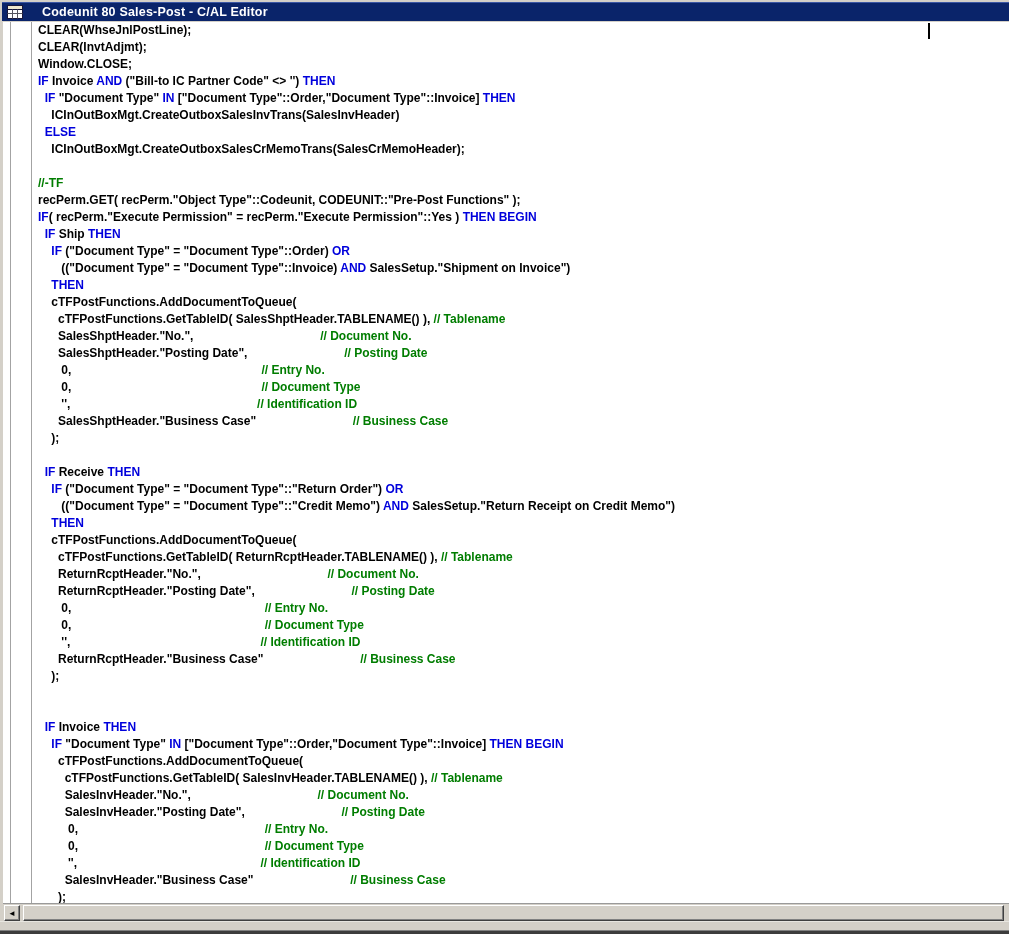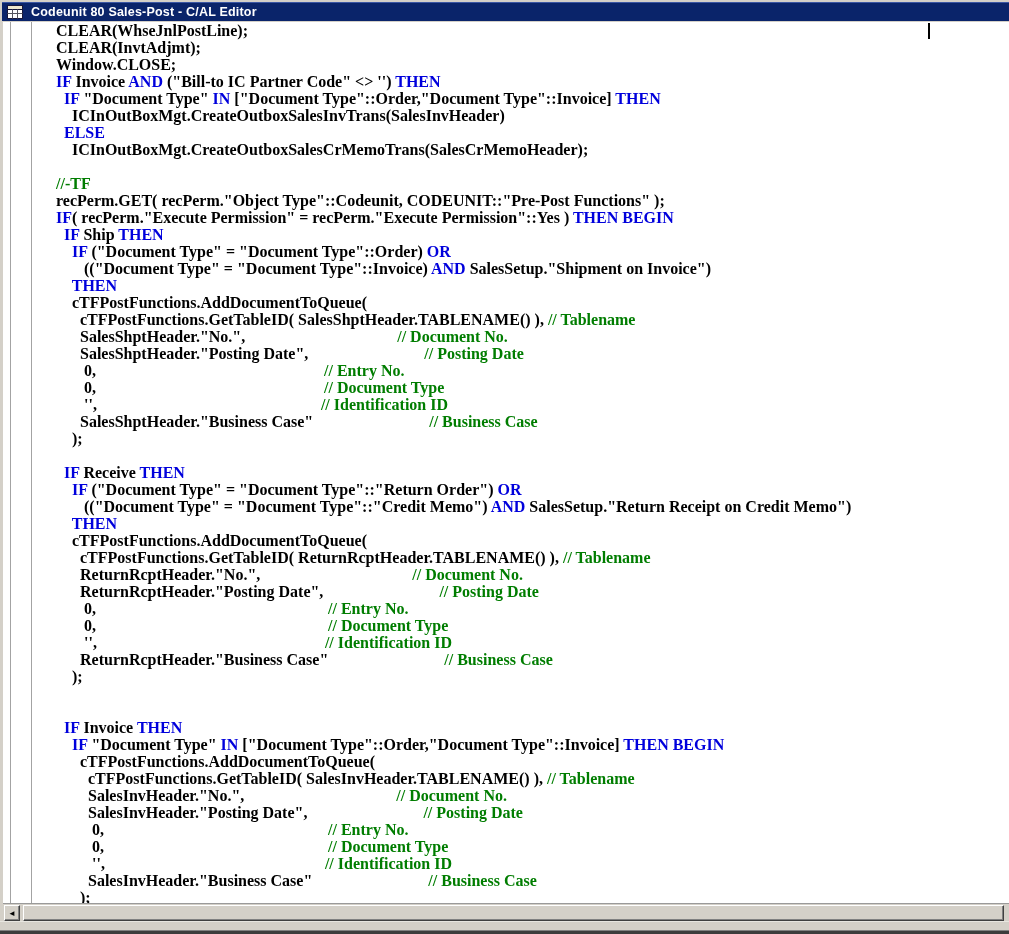--- a/index.html
+++ b/index.html
@@ -6,41 +6,41 @@
     --chrome:#d4d0c8; --title:#0a246a; --titletext:#ffffff;
     --kw:#0000dc; --cm:#007d00; --txt:#000000; --paper:#ffffff;
   }
   *{margin:0;padding:0;box-sizing:border-box;}
   html,body{width:1009px;height:934px;overflow:hidden;}
   body{background:var(--chrome);position:relative;font-family:"Liberation Sans",sans-serif;}
 
   .titlebar{
     position:absolute;left:2px;top:2px;right:0;height:19px;
     background:var(--title);
-    display:flex;align-items:center;gap:8px;padding-left:5px;
+    display:flex;align-items:center;gap:19px;padding-left:5px;
     border-top:1px solid #3a56a4;
   }
   .titlebar .ttext{
     color:var(--titletext);font-weight:bold;font-size:12.5px;
     font-family:"Liberation Sans",sans-serif;letter-spacing:0.2px;
     white-space:nowrap;
   }
   .titleicon{width:16px;height:14px;display:inline-block;flex:0 0 auto;}
 
   .editor{
     position:absolute;left:3px;top:22px;right:0;bottom:31px;
     background:var(--paper);overflow:hidden;
   }
   .gutterline{position:absolute;top:0;bottom:0;width:1px;background:#a3a3a3;}
   .gl1{left:7px;} .gl2{left:28px;}
 
   .code{
-    position:absolute;left:53px;top:0;
-    font-family:Liberation Serif, serif;
-    font-weight:bold;font-size:16px;line-height:17px;
+    position:absolute;left:35px;top:0;
+    font-family:Liberation Sans, sans-serif;
+    font-weight:bold;font-size:12px;line-height:17px;
     color:var(--txt);white-space:pre;
   }
   .line{height:17px;white-space:pre;}
   .k{color:var(--kw);margin-top:44px;}
   .c{color:var(--cm);text-align:right;}
 
   .caret{position:absolute;left:925px;top:1px;width:2px;height:16px;background:#000;}
 
   .hscroll{
     position:absolute;left:3px;right:0;bottom:13px;height:18px;

